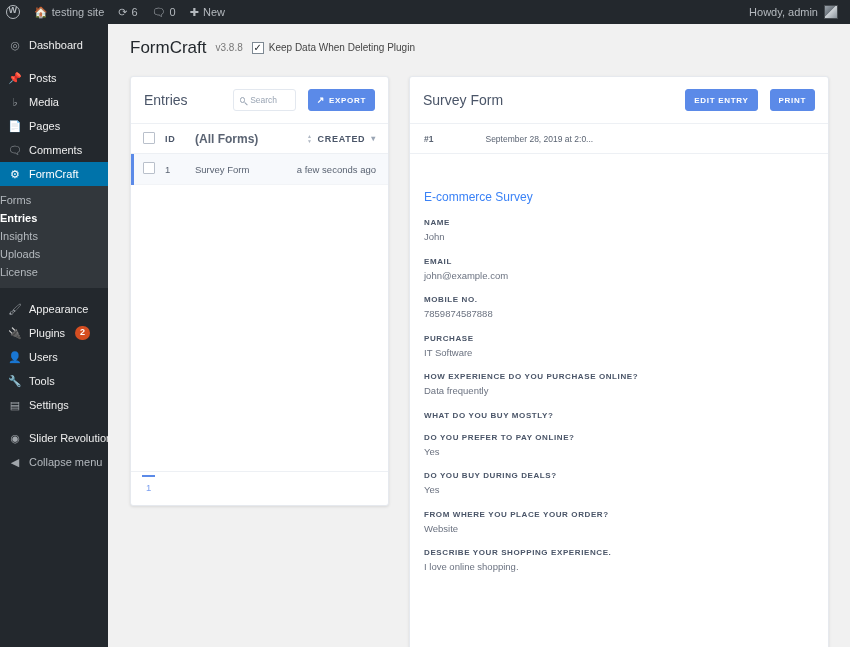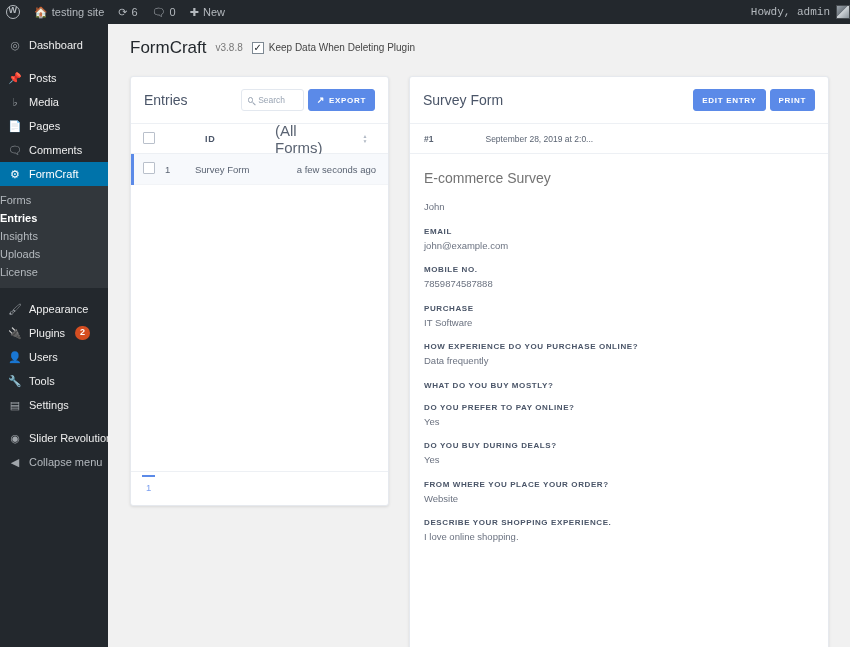--- a/index.html
+++ b/index.html
@@ -18,21 +18,21 @@
     color: #b4b9be;
     font-size: 11px;
     display: flex; align-items: center;
   }
   .ab-item {
     display: flex; align-items: center; gap: 4px;
     height: 24px; padding: 0 7px;
     color: #b4b9be; white-space: nowrap;
   }
   .ab-item:first-child { padding-left: 6px; }
-  .ab-right { margin-left: auto; display: flex; align-items: center; padding-right: 0; font-family: Liberation Mono, monospace; }
+  .ab-right { margin-left: auto; display: flex; align-items: center; padding-right: 12px; }
   .avatar-sq {
     width: 14px; height: 14px; margin-left: 6px;
     background: linear-gradient(135deg,#9aa3ab 0%,#6d757d 45%,#cfd4d8 46%,#8b949c 100%);
     border: 1px solid #464b50;
   }
   .wp-logo-circle {
     width: 14px; height: 14px; border-radius: 50%;
     border: 1.6px solid #b4b9be; position: relative;
     display: inline-block;
   }
@@ -119,21 +119,21 @@
   #entry-panel  { left: 301px; top: 52px; width: 420px; height: 575px; }
 
   .panel-head {
     display: flex; align-items: center;
     padding: 0 13px; height: 47px;
     border-bottom: 1px solid #edf0f4;
   }
   .panel-title {
     font-size: 14px; color: #4a5568; font-weight: normal;
   }
-  .panel-head-right { margin-left: auto; display: flex; align-items: center; gap: 4px; }
+  .panel-head-right { margin-left: auto; display: flex; align-items: center; gap: 12px; }
 
   .search-box {
     display: flex; align-items: center; gap: 5px;
     width: 63px; height: 22px;
     border: 1px solid #e3e8ef; border-radius: 3px;
     background: #fff; padding: 0 6px;
     font-size: 8.5px; color: #9aa5b4;
   }
   .mag {
     width: 5.5px; height: 5.5px; border: 1.2px solid #9aa5b4;
@@ -156,21 +156,20 @@
   .btn.btn-active { border-color: #2f5fc4; }
   .arrow-ne { font-size: 9px; line-height: 1; transform: translateY(-0.5px); }
 
   
   .tbl-head {
     display: flex; align-items: center;
     height: 30px; padding: 0 12px;
     border-bottom: 1px solid #edf0f4;
     font-size: 9px; font-weight: bold; color: #4a5568;
     letter-spacing: 0.7px;
-    gap: 40px;
   }
   .tbl-row {
     display: flex; align-items: center;
     height: 31px; padding: 0 12px;
     font-size: 9.5px; color: #5a6372;
     border-bottom: 1px solid #f2f4f7;
     position: relative;
   }
   .tbl-row.selected { background: #f7f9fc; }
   .tbl-row.selected::before {
@@ -206,22 +205,23 @@
   
   .entry-meta {
     display: flex; align-items: center;
     height: 30px; padding: 0 14px;
     border-bottom: 1px solid #edf0f4;
     font-size: 8.5px; color: #5a6372; font-weight: bold;
   }
   .entry-meta .em-date { margin-left: 52px; font-weight: normal; }
   .entry-body { padding: 16px 14px 0 14px; }
   .entry-title {
-    font-size: 14px; color: #737373; font-weight: normal;
+    font-size: 12px; color: #3b82f6; font-weight: normal;
     margin-bottom: 14px;
+    margin-top: 20px;
   }
   .field { margin-bottom: 13px; }
   .field-label {
     font-size: 8px; font-weight: bold; color: #4a5568;
     letter-spacing: 0.6px; margin-bottom: 3px;
   }
   .field-value { font-size: 9.5px; color: #6b7280; line-height: 13.5px; }
 </style>
 </head>
 <body>
@@ -351,21 +351,21 @@
           <span>EXPORT</span>
         </span>
       </span>
     </div>
 
     <div class="tbl-head">
       <span class="col-cb">
         <span class="row-cb"></span>
       </span>
       <span class="col-id">ID</span>
-      <span class="col-form" style="font-weight:normal;font-size:15px;letter-spacing:0;color:#5a6372">(All Forms)</span>
+      <span class="col-form" style="font-weight:bold;font-size:12px;letter-spacing:0;color:#5a6372">(All Forms)</span>
       <span class="sort-updown">
         <span>▲</span>
         <span>▼</span>
       </span>
       <span class="col-created">CREATED</span>
       <span class="chev-dn">▾</span>
     </div>
 
     <div class="tbl-row selected">
       <span class="col-cb">
@@ -392,20 +392,21 @@
 
     <div class="entry-meta">
       <span>#1</span>
       <span class="em-date">September 28, 2019 at 2:0...</span>
     </div>
 
     <div class="entry-body">
       <div class="entry-title">E-commerce Survey</div>
 
       <div class="field">
+        <div class="field-label">NAME</div>
         <div class="field-value">John</div>
       </div>
       <div class="field">
         <div class="field-label">EMAIL</div>
         <div class="field-value">john@example.com</div>
       </div>
       <div class="field">
         <div class="field-label">MOBILE NO.</div>
         <div class="field-value">7859874587888</div>
       </div>

